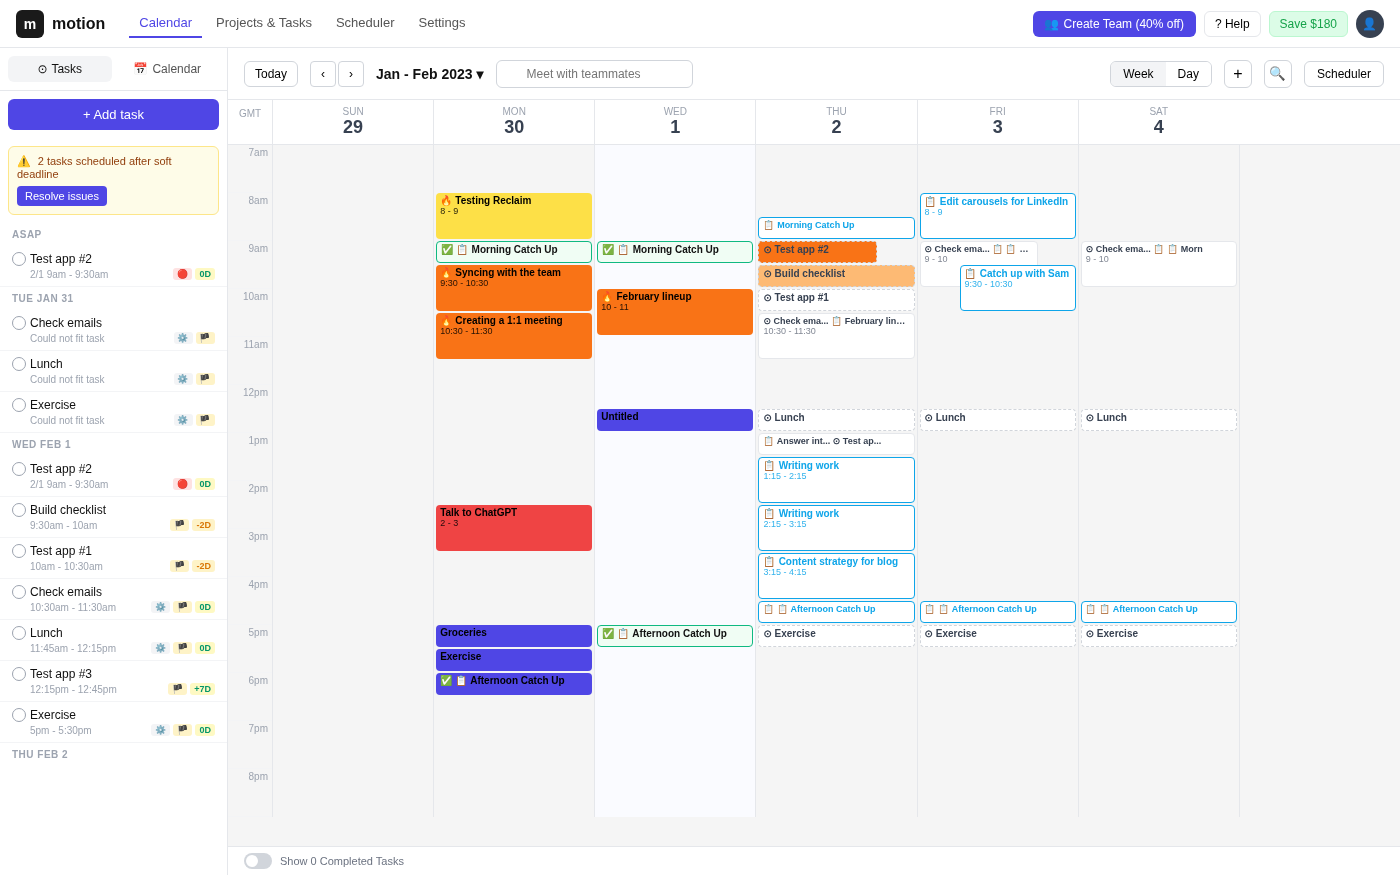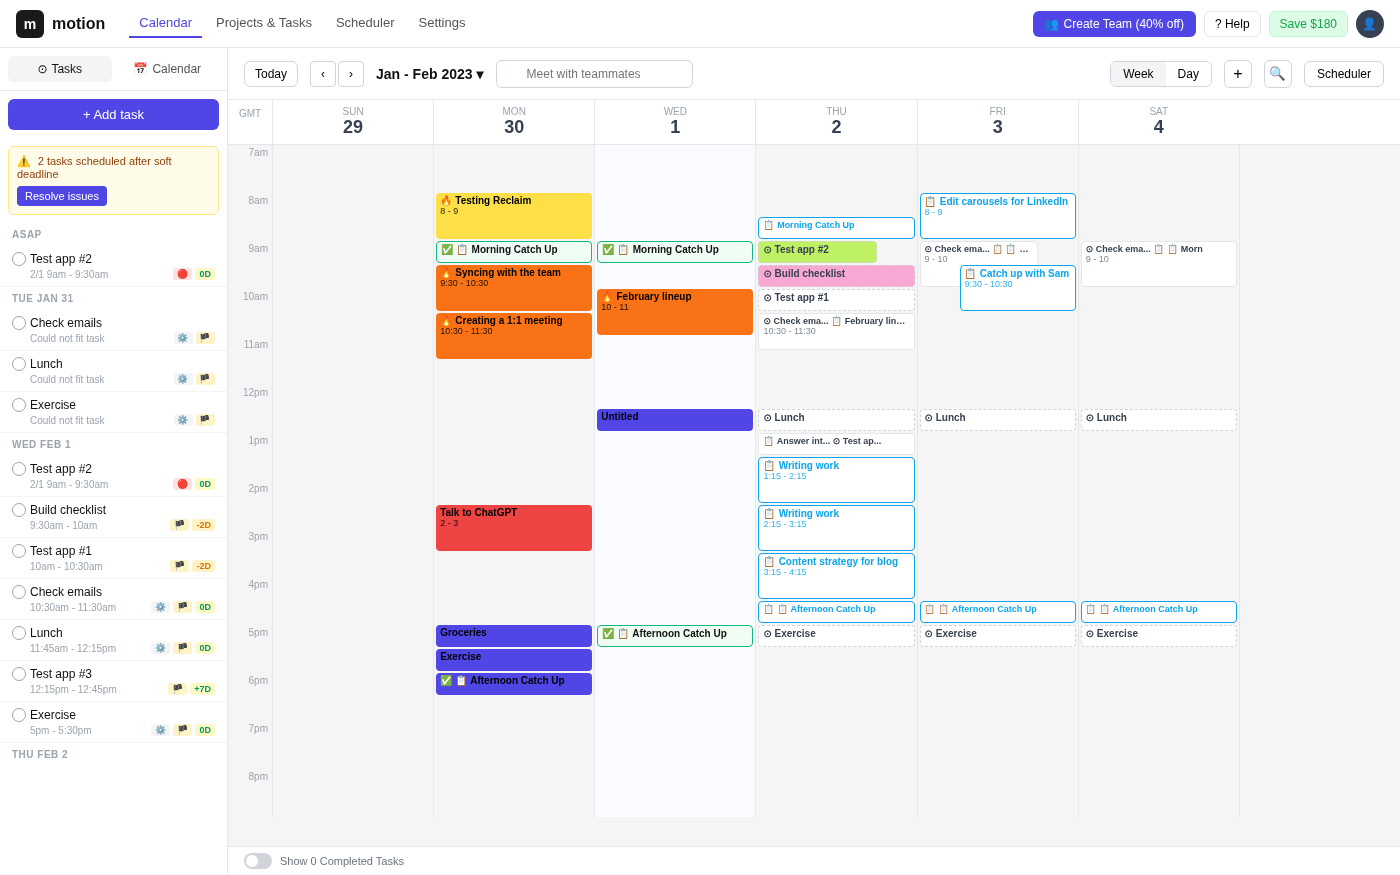--- a/index.html
+++ b/index.html
@@ -401,33 +401,33 @@
           </div>
         </div>
 
         <div class="day-col" style="position:relative;">
           <div style="height:672px;"></div>
 
           <div class="event" style="top:72px;height:22px;background:#fff;border:1.5px solid #0ea5e9;left:2px;right:2px;">
             <div class="event-title" style="color:#0ea5e9;font-size:9px;">📋 Morning Catch Up</div>
           </div>
 
-          <div class="event" style="top:96px;height:22px;background:#bef264;border:1px dashed #d1d5db;left:2px;right:40px;">
+          <div class="event" style="top:96px;height:22px;background:#f97316;border:1px dashed #d1d5db;left:2px;right:40px;">
             <div class="event-title" style="color:#374151;">⊙ Test app #2</div>
           </div>
 
-          <div class="event" style="top:120px;height:22px;background:#f9a8d4;border:1px dashed #d1d5db;left:2px;right:2px;">
+          <div class="event" style="top:120px;height:22px;background:#fdba74;border:1px dashed #d1d5db;left:2px;right:2px;">
             <div class="event-title" style="color:#374151;">⊙ Build checklist</div>
           </div>
 
           <div class="event" style="top:144px;height:22px;background:#fff;border:1px dashed #d1d5db;left:2px;right:2px;">
             <div class="event-title" style="color:#374151;">⊙ Test app #1</div>
           </div>
 
-          <div class="event" style="top:168px;height:37px;background:#fff;border:1px solid #e5e7eb;left:2px;right:2px;">
+          <div class="event" style="top:168px;height:46px;background:#fff;border:1px solid #e5e7eb;left:2px;right:2px;">
             <div class="event-title" style="color:#374151;font-size:9px;">⊙ Check ema... 📋 February lineup</div>
             <div class="event-time" style="color:#6b7280;">10:30 - 11:30</div>
           </div>
 
           <div class="event" style="top:264px;height:22px;background:#fff;border:1px dashed #d1d5db;left:2px;right:2px;">
             <div class="event-title" style="color:#374151;">⊙ Lunch</div>
           </div>
 
           <div class="event" style="top:288px;height:22px;background:#fff;border:1px solid #e5e7eb;left:2px;right:2px;">
             <div class="event-title" style="color:#374151;font-size:9px;">📋 Answer int... ⊙ Test ap...</div>

